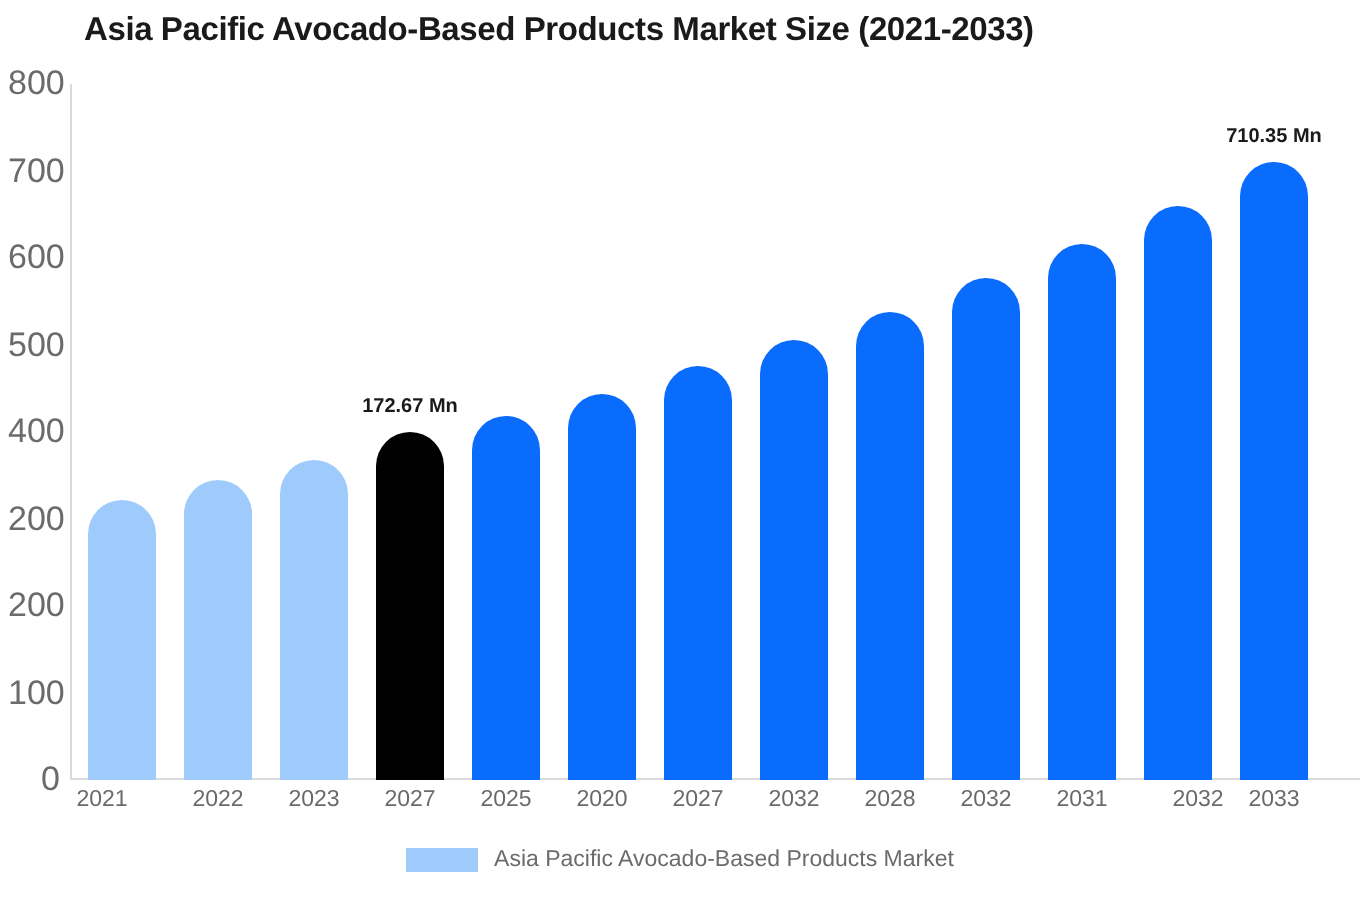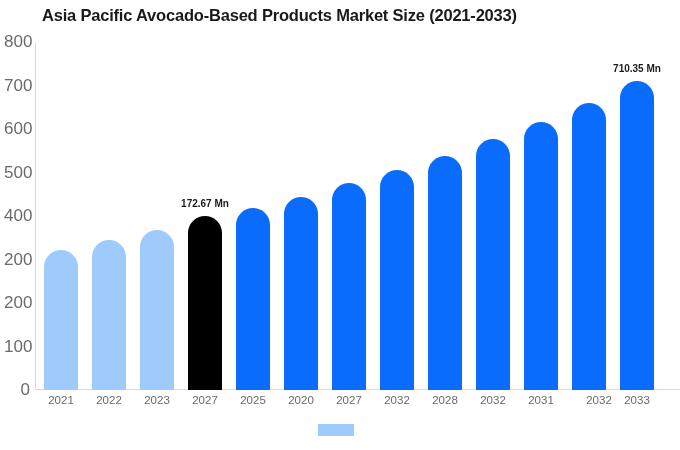--- a/index.html
+++ b/index.html
@@ -213,34 +213,35 @@
       <div class="bar-group" style="left: 537px; width: 34px; height: 348px;">
         <div class="bar" style="height: 287.1px; background: rgb(10, 108, 252);"></div>
       </div>
       <div class="bar-group" style="left: 585px; width: 34px; height: 348px;">
         <div class="bar" style="height: 309.002px; background: rgb(10, 108, 252);"></div>
       </div>
       <div class="bar-value-label" style="left: 602px; top: 20.9977px;">710.35 Mn</div>
     </div>
 
   <div class="x-axis-labels">
-      <div class="x-tick" style="left: 26px;">2021</div>
+      <div class="x-tick" style="left: 16px;">2021</div>
       <div class="x-tick" style="left: 74px;">2022</div>
       <div class="x-tick" style="left: 122px; text-align: center;">2023</div>
       <div class="x-tick" style="left: 170px;">2027</div>
       <div class="x-tick" style="left: 218px;">2025</div>
       <div class="x-tick" style="left: 266px;">2020</div>
       <div class="x-tick" style="left: 314px;">2027</div>
       <div class="x-tick" style="left: 362px;">2032</div>
       <div class="x-tick" style="left: 410px;">2028</div>
       <div class="x-tick" style="left: 458px;">2032</div>
       <div class="x-tick" style="left: 506px;">2031</div>
       <div class="x-tick" style="left: 564px;">2032</div>
       <div class="x-tick" style="left: 602px;">2033</div>
     </div>
 
   <div class="legend">
     <div class="legend-item">
       <span class="legend-swatch" style="background: rgb(159, 203, 252);"></span>
+      <span class="legend-label">Asia Pacific Avocado-Based Products Market</span>
     </div>
   </div>
 
 </div>
 
 </body></html>

